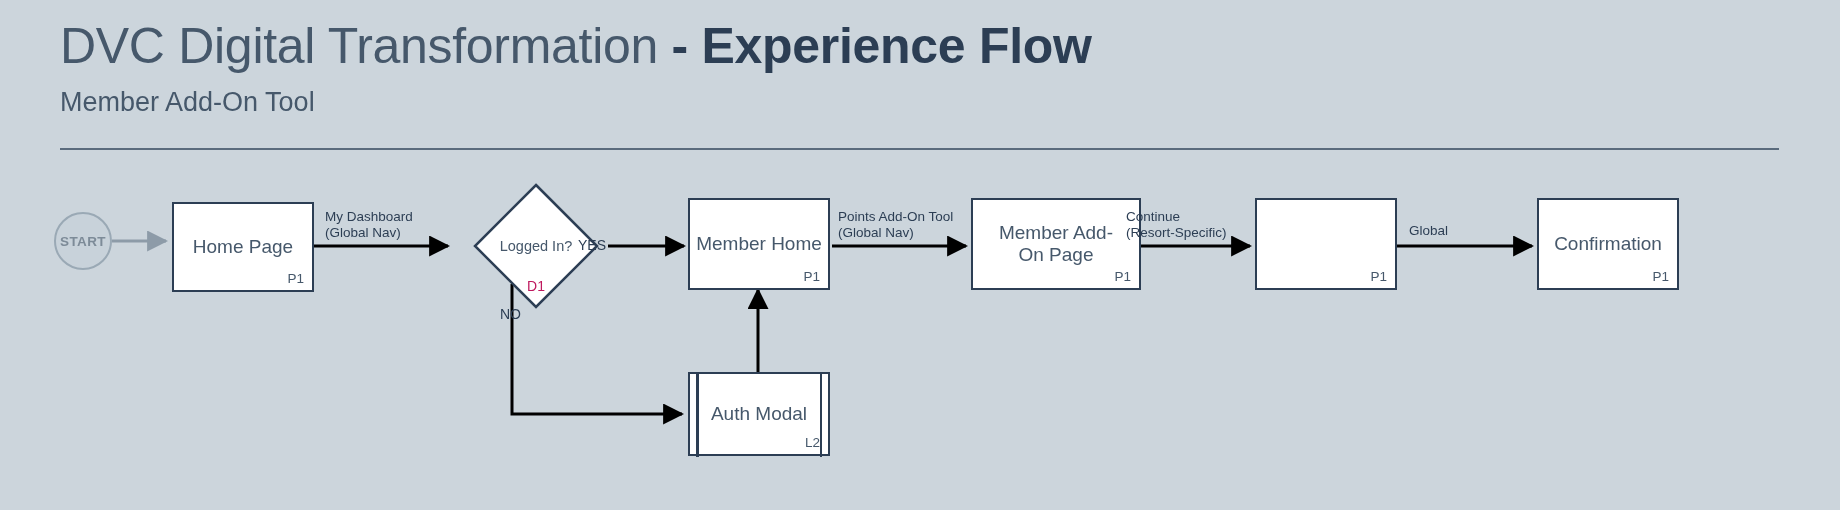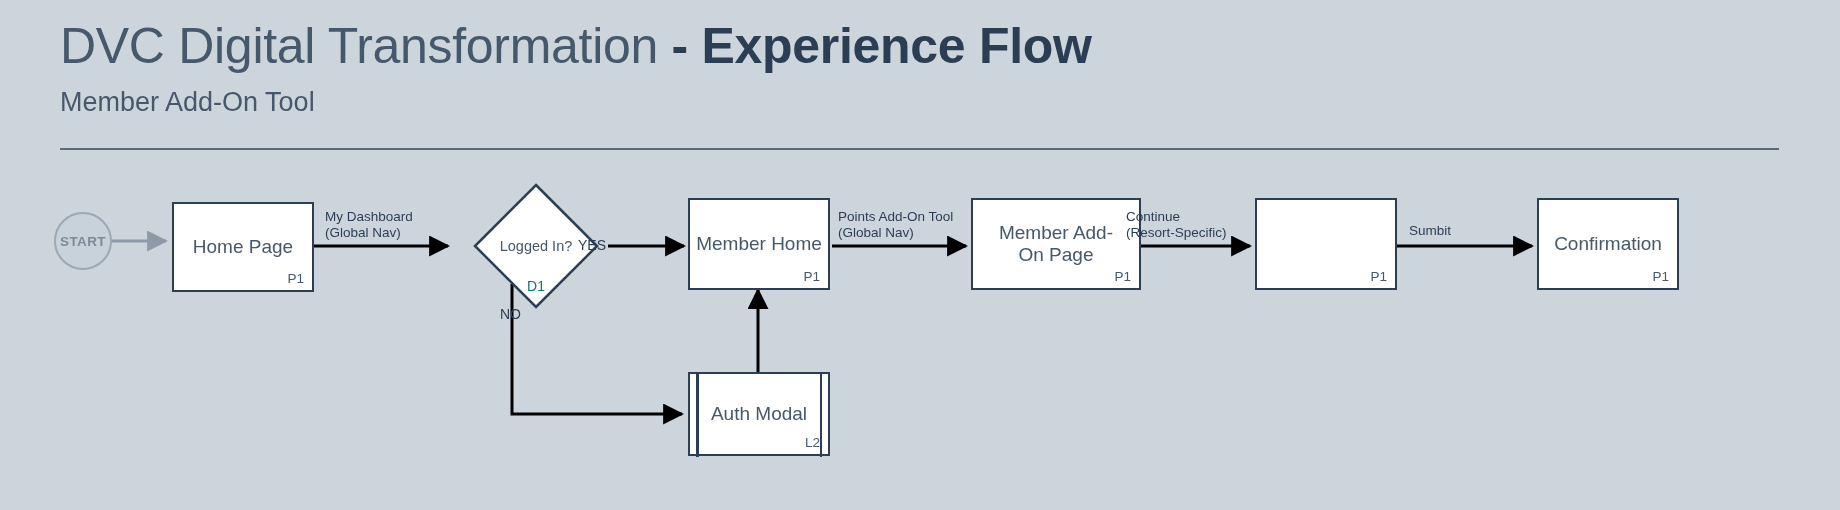--- a/index.html
+++ b/index.html
@@ -153,21 +153,21 @@
     font-size: 14.5px;
     color: #46586b;
   }
   .diamond-tag {
     position: absolute;
     left: 0;
     width: 100%;
     bottom: 16px;
     text-align: center;
     font-size: 14px;
-    color: #0f766e;
+    color: #be185d;
   }
 
   
   .edge-label {
     position: absolute;
     font-size: 13.5px;
     line-height: 1.22;
     color: #2c3e54;
     white-space: pre-line;
   }
@@ -261,15 +261,15 @@
   <div class="edge-label small" style="left:578px; top:237px;">YES</div>
 
   <div class="edge-label small" style="left:500px; top:306px;">NO</div>
 
   <div class="edge-label" style="left:838px; top:209px;">Points Add-On Tool
 (Global Nav)</div>
 
   <div class="edge-label" style="left:1126px; top:209px;">Continue
 (Resort-Specific)</div>
 
-  <div class="edge-label" style="left:1409px; top:223px;">Sumbit</div>
+  <div class="edge-label" style="left:1409px; top:223px;">Global</div>
 
 </div>
 
 </body></html>

